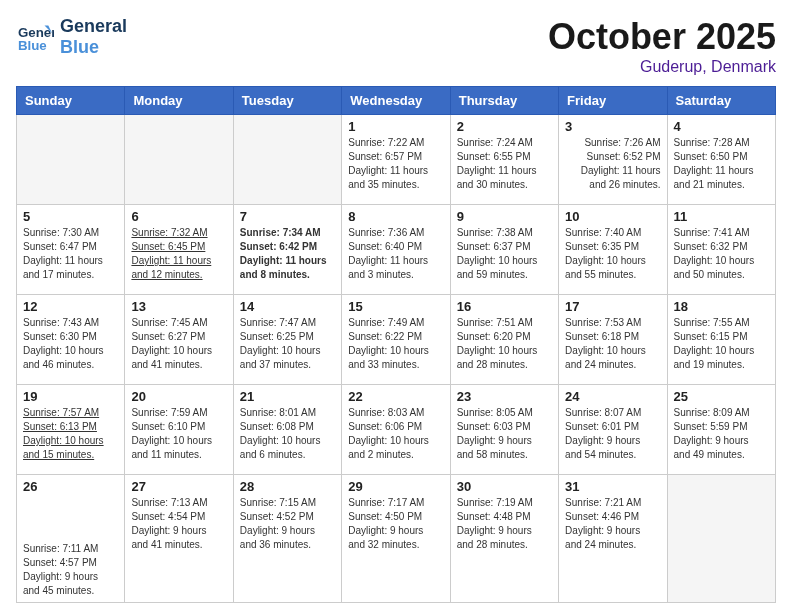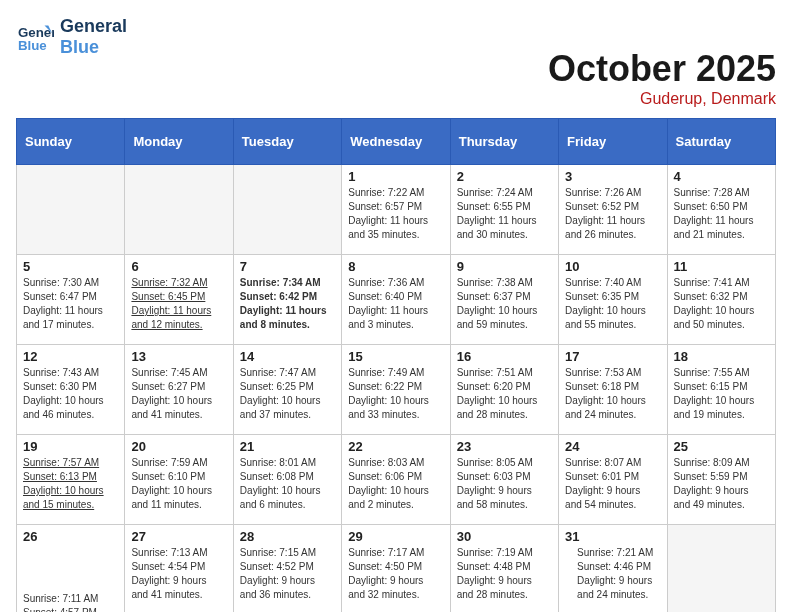--- a/index.html
+++ b/index.html
@@ -20,41 +20,40 @@
       display: flex;
       align-items: center;
       gap: 6px;
     }
     .logo-icon {
       width: 38px;
       height: 38px;
     }
     .title-area {
       text-align: right;
-      margin-top: 32px;
     }
     .month-title {
       font-size: 36px;
       font-weight: bold;
       color: #1a1a1a;
     }
     .location {
       font-size: 16px;
-      color: #b91c1c;
+      color: #4c1d95;
     }
     .calendar {
       width: 100%;
       border-collapse: collapse;
       border: 1px solid #ccc;
     }
     .calendar th {
       background: #3a6bc4;
       color: #fff;
       text-align: left;
-      padding: 15px 8px;
+      padding: 6px 8px;
       font-size: 13px;
       font-weight: bold;
       border: 1px solid #2a5ab4;
     }
     .calendar td {
       border: 1px solid #ccc;
       vertical-align: top;
       padding: 4px 6px;
       width: 108px;
       min-height: 80px;
@@ -126,21 +125,21 @@
         </td>
         <td>
           <div class="day-num">2</div>
           <div class="day-detail" style="white-space: pre-line;">Sunrise: 7:24 AM
 Sunset: 6:55 PM
 Daylight: 11 hours
 and 30 minutes.</div>
         </td>
         <td>
           <div class="day-num">3</div>
-          <div class="day-detail" style="white-space: pre-line;">Sunrise: 7:26 AM
+          <div class="day-detail" style="white-space: pre-line; text-align: right;">Sunrise: 7:26 AM
 Sunset: 6:52 PM
 Daylight: 11 hours
 and 26 minutes.</div>
         </td>
         <td>
           <div class="day-num">4</div>
           <div class="day-detail" style="white-space: pre-line;">Sunrise: 7:28 AM
 Sunset: 6:50 PM
 Daylight: 11 hours
 and 21 minutes.</div>
@@ -330,21 +329,21 @@
         </td>
         <td>
           <div class="day-num">30</div>
           <div class="day-detail" style="white-space: pre-line;">Sunrise: 7:19 AM
 Sunset: 4:48 PM
 Daylight: 9 hours
 and 28 minutes.</div>
         </td>
         <td>
           <div class="day-num">31</div>
-          <div class="day-detail" style="white-space: pre-line; margin-left: 12px;">Sunrise: 7:21 AM
+          <div class="day-detail" style="white-space: pre-line;">Sunrise: 7:21 AM
 Sunset: 4:46 PM
 Daylight: 9 hours
 and 24 minutes.</div>
         </td>
         <td class="empty"></td>
       </tr>
     </tbody>
 </table>
 
 </body></html>

